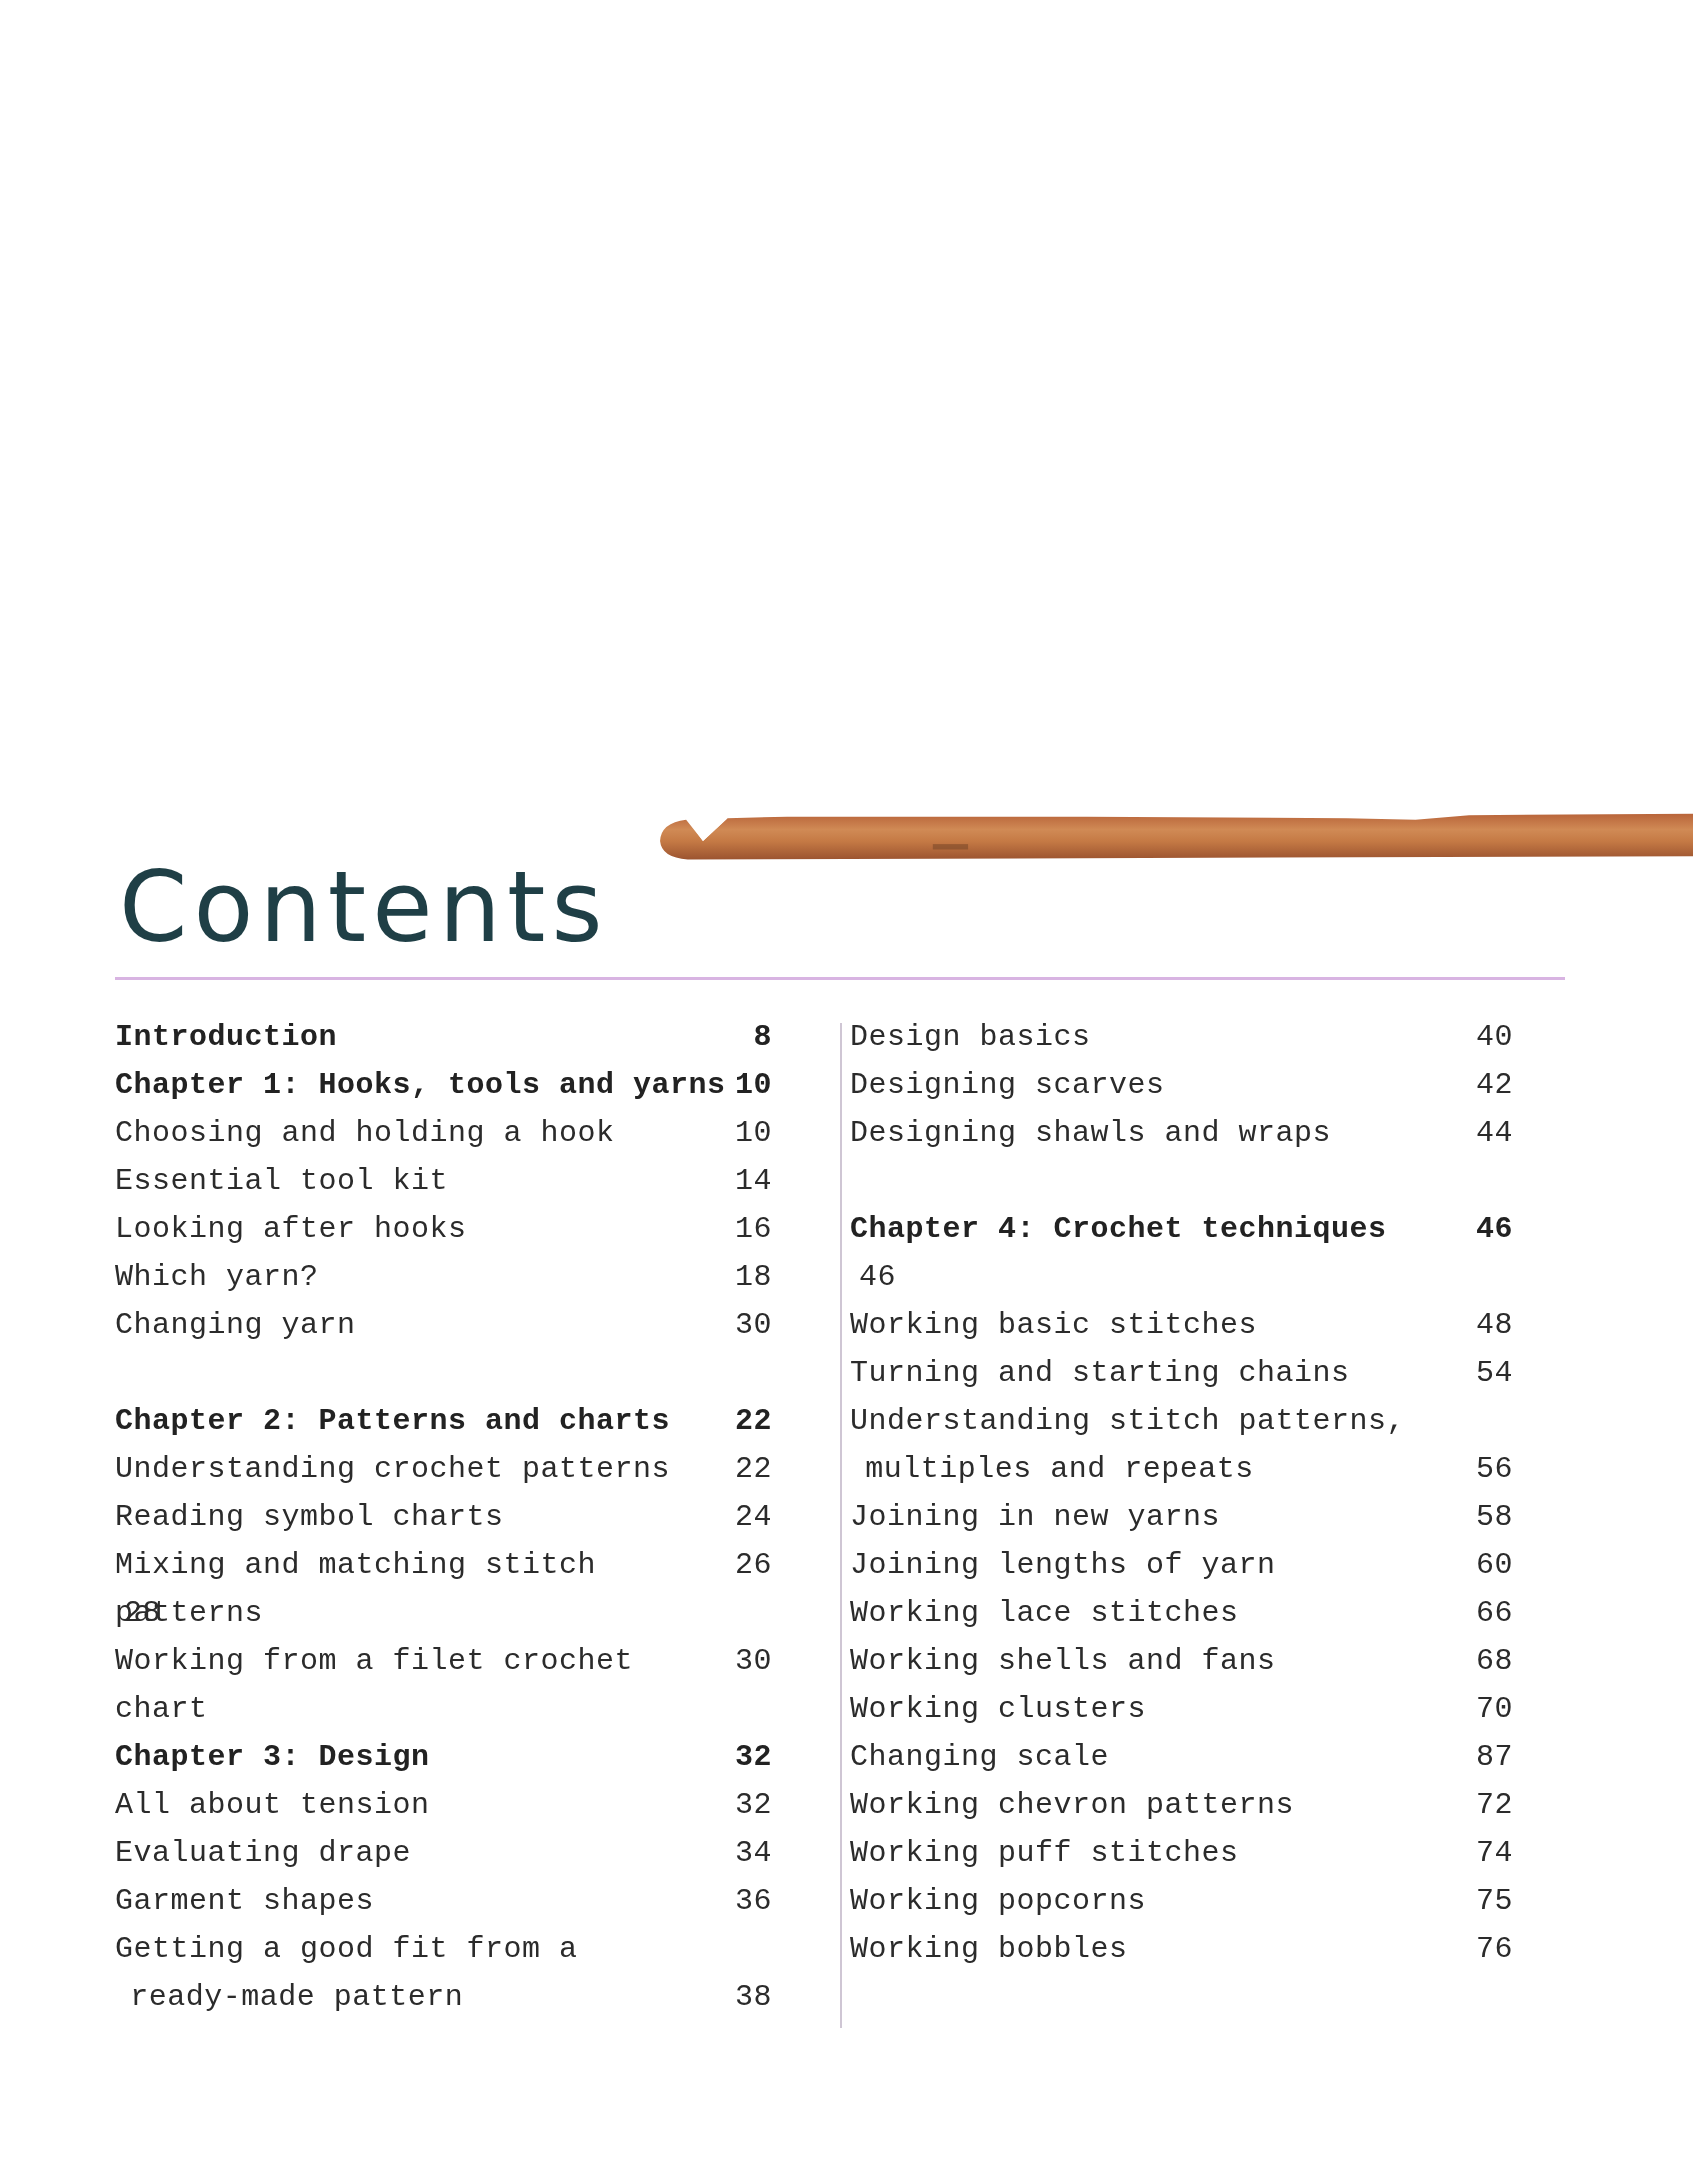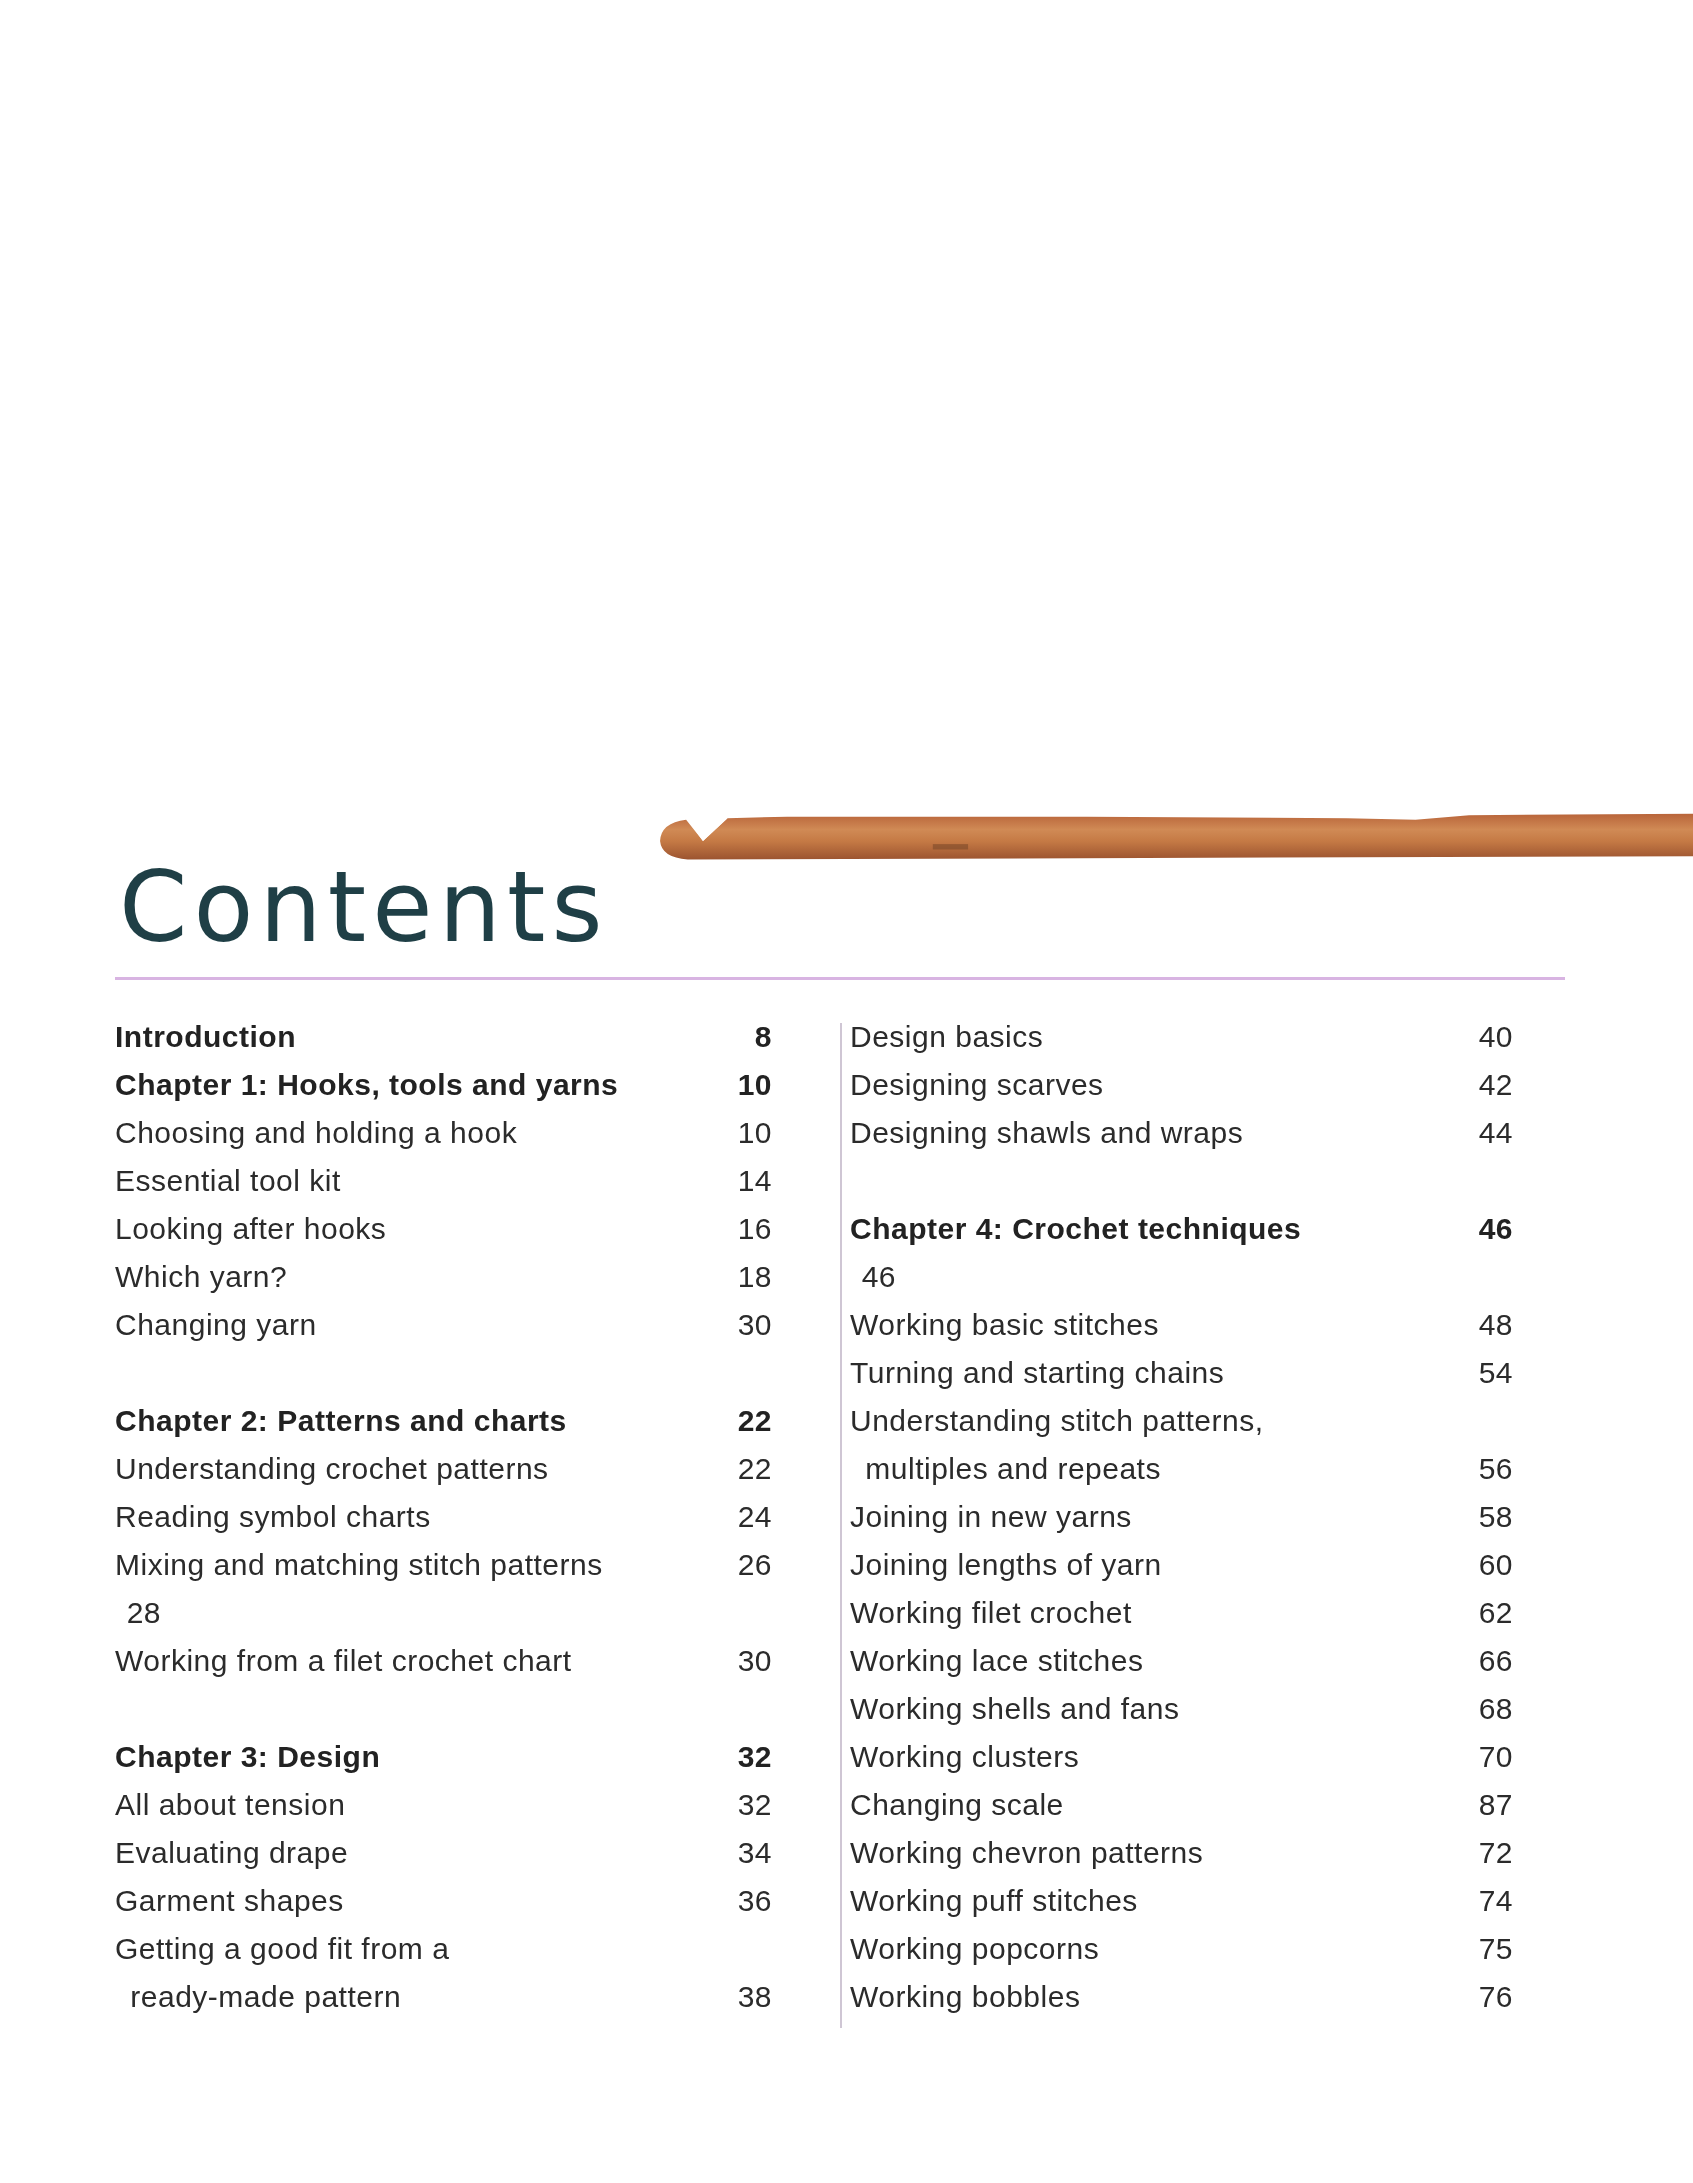--- a/index.html
+++ b/index.html
@@ -15,23 +15,23 @@
   .rule { position: absolute; left: 115px; top: 977px; width: 1450px; height: 3.1px;
           background: #d8b4e2; }
 
   .col { position: absolute; top: 1013px; }
   .col.left { left: 115px; width: 657px; }
   .col.right { left: 850px; width: 663px; }
 
   .divider { position: absolute; left: 840px; top: 1023px; width: 2.3px; height: 1005px;
              background: #cfc6d4; }
 
-  .row { display: flex; justify-content: space-between; align-items: center;
+  .row { display: flex; justify-content: space-between; align-items: flex-start;
          height: 48px; line-height: 48px; font-size: 30px; letter-spacing: 0.5px;
-         font-family: Liberation Sans, sans-serif; font-weight: normal; color: #2b2b2b; }
+         font-family: Liberation Mono, monospace; font-weight: normal; color: #2b2b2b; }
   .row.chapter { font-weight: bold; color: #222; }
   .row.indent .label { padding-left: 15.3px; }
   .row.gap { height: 48px; }
   .num { font-variant-numeric: oldstyle-nums; text-align: right; min-width: 46px; }
 </style>
 </head>
 <body>
 
 <svg class="hook" viewBox="0 0 1360 80" preserveAspectRatio="none">
   <defs>
@@ -171,24 +171,20 @@
     </div>
     <div class="row">
       <span class="label">Joining in new yarns</span>
       <span class="num">58</span>
     </div>
     <div class="row">
       <span class="label">Joining lengths of yarn</span>
       <span class="num">60</span>
     </div>
     <div class="row">
-      <span class="label">Working filet crochet</span>
-      <span class="num">62</span>
-    </div>
-    <div class="row">
       <span class="label">Working lace stitches</span>
       <span class="num">66</span>
     </div>
     <div class="row">
       <span class="label">Working shells and fans</span>
       <span class="num">68</span>
     </div>
     <div class="row">
       <span class="label">Working clusters</span>
       <span class="num">70</span>

